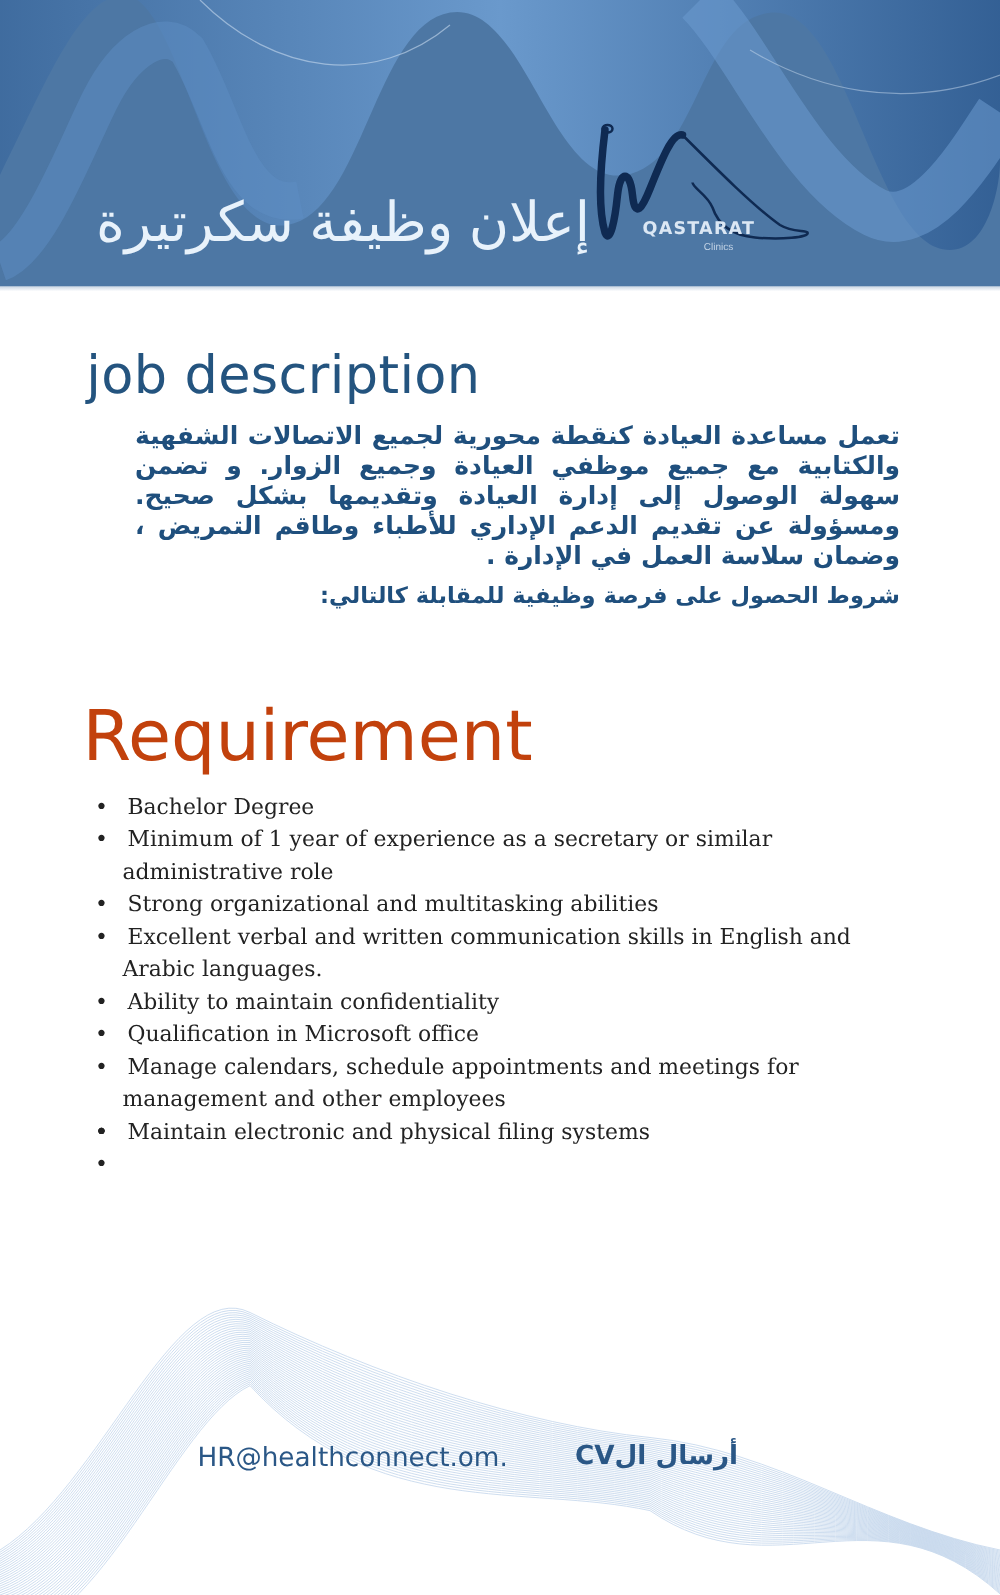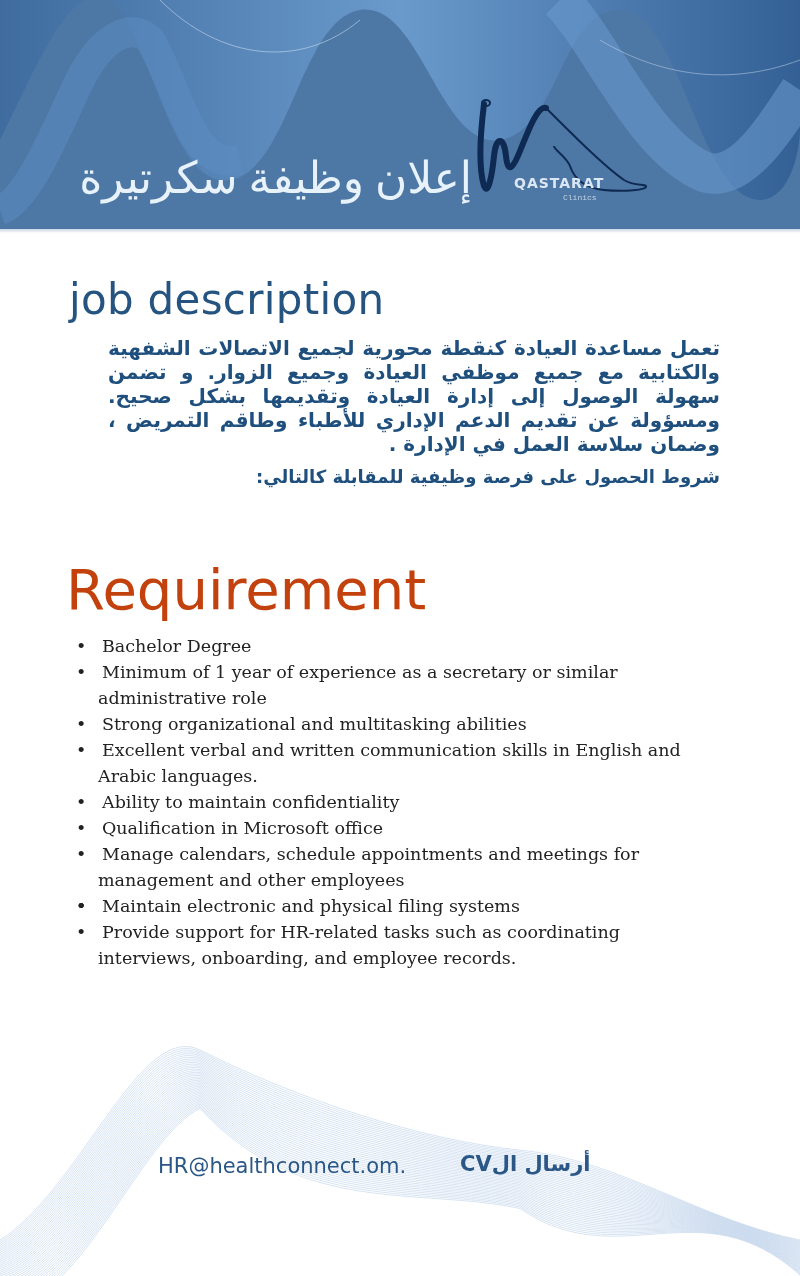--- a/index.html
+++ b/index.html
@@ -1,22 +1,22 @@
 <!DOCTYPE html>
 <html><head>
 <meta charset="utf-8">
 <style>
   html, body { margin:0; padding:0; }
   body { width:800px; height:1276px; background:#fff; position:relative; overflow:hidden; font-family:"Liberation Sans", sans-serif; }
   .banner { position:absolute; left:0; top:0; width:800px; height:230px; background:#4d77a4; overflow:hidden; }
   .banner svg.waves { position:absolute; left:0; top:0; }
-  .banner-title { position:absolute; right:328px; top:152px; color:#e8f2fb; font-size:44px; direction:rtl; font-family:Liberation Serif, serif; letter-spacing:0; }
+  .banner-title { position:absolute; right:328px; top:152px; color:#e8f2fb; font-size:44px; direction:rtl; font-family:Liberation Sans, sans-serif; letter-spacing:0; }
   .logo { position:absolute; left:474px; top:96px; width:180px; height:110px; }
   .logo-name { position:absolute; left:514px; top:175px; color:#dbe7f4; font-size:14px; font-weight:bold; letter-spacing:1px; font-family:"DejaVu Sans", sans-serif; }
-  .logo-sub { position:absolute; left:563px; top:193px; color:#c4d4e6; font-size:8px; font-family:Liberation Mono, monospace; }
+  .logo-sub { position:absolute; left:563px; top:193px; color:#c4d4e6; font-size:8px; font-family:Liberation Sans, sans-serif; }
   .banner-shadow { position:absolute; left:0; top:229px; width:800px; height:4px; background:linear-gradient(#c9d5e3,#fff); }
 
   h1.jd { position:absolute; left:54px; top:260px; margin:15px; font-size:42px; color:#24547f; font-weight:normal; font-family:"DejaVu Sans", sans-serif; letter-spacing:0.3px; }
   .ar-para { position:absolute; left:108px; top:336px; width:612px; direction:rtl; text-align:justify; font-size:20px; line-height:24px; color:#1f4f7d; font-weight:bold; font-family:"DejaVu Sans", sans-serif; }
   .ar-cond { position:absolute; right:80px; top:466px; direction:rtl; font-size:18px; color:#1f4f7d; font-weight:bold; font-family:"DejaVu Sans", sans-serif; }
   h2.req { position:absolute; left:50px; top:541px; margin:16px; font-size:56px; color:#c2410c; font-weight:normal; font-family:"DejaVu Sans", sans-serif; }
 
   ul.reqs { position:absolute; left:72px; top:633px; margin:0; padding:0 0 0 22px; width:590px; list-style:none; font-family:"DejaVu Serif", serif; font-size:17.5px; line-height:26px; color:#222; }
   ul.reqs li { position:relative; padding-left:4px; text-indent:4px; }
   ul.reqs li .bullet { position:absolute; left:-18px; top:0; text-indent:0; }
@@ -64,21 +64,21 @@
   <li><span class="bullet">•</span><span>Bachelor Degree</span></li>
   <li><span class="bullet">•</span><span>Minimum of 1 year of experience as a secretary or similar administrative role</span></li>
   <li><span class="bullet">•</span><span>Strong organizational and multitasking abilities</span></li>
   <li><span class="bullet">•</span><span>Excellent verbal and written communication skills in English and Arabic languages.</span></li>
   <li><span class="bullet">•</span><span>Ability to maintain confidentiality</span></li>
   <li><span class="bullet">•</span><span>Qualification in Microsoft office</span></li>
   <li><span class="bullet">•</span><span>Manage calendars, schedule appointments and meetings for management and other employees</span></li>
   <li><span class="bullet">•</span></li>
   <li><span class="bullet">•</span></li>
   <li><span class="bullet">•</span><span>Maintain electronic and physical filing systems</span></li>
-  <li><span class="bullet">•</span><span>Provide support for HR-related tasks such as coordinating interviews, onboarding, and employee records.</span></li>
+  <li><span class="bullet">•</span></li>
 </ul>
 
 <svg class="bg-lines" width="800" height="236" viewBox="0 0 800 236">
   <g id="lines" fill="none" stroke="#b9cfe8" stroke-width="0.7" opacity="0.8">
       <path d="M0,200 C80,150 140,-20 200,10 C300,60 420,100 520,110 C620,120 700,180 800,200"></path>
       <path d="M0,201.8 C80,153 140,-17 200,11.5 C300,63 420,101.2 520,111.5 C620,123 700,179.1 800,200.9"></path>
       <path d="M0,203.6 C80,156 140,-14 200,13 C300,66 420,102.4 520,113 C620,126 700,178.2 800,201.8"></path>
       <path d="M0,205.4 C80,159 140,-11 200,14.5 C300,69 420,103.6 520,114.5 C620,129 700,177.3 800,202.7"></path>
       <path d="M0,207.2 C80,162 140,-8 200,16 C300,72 420,104.8 520,116 C620,132 700,176.4 800,203.6"></path>
       <path d="M0,209 C80,165 140,-5 200,17.5 C300,75 420,106 520,117.5 C620,135 700,175.5 800,204.5"></path>

